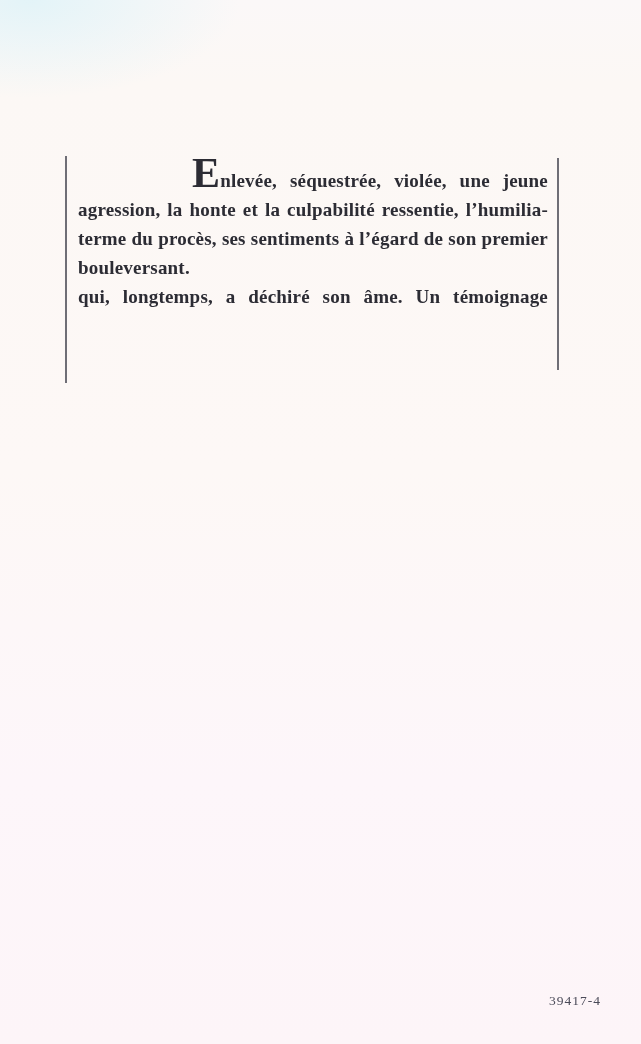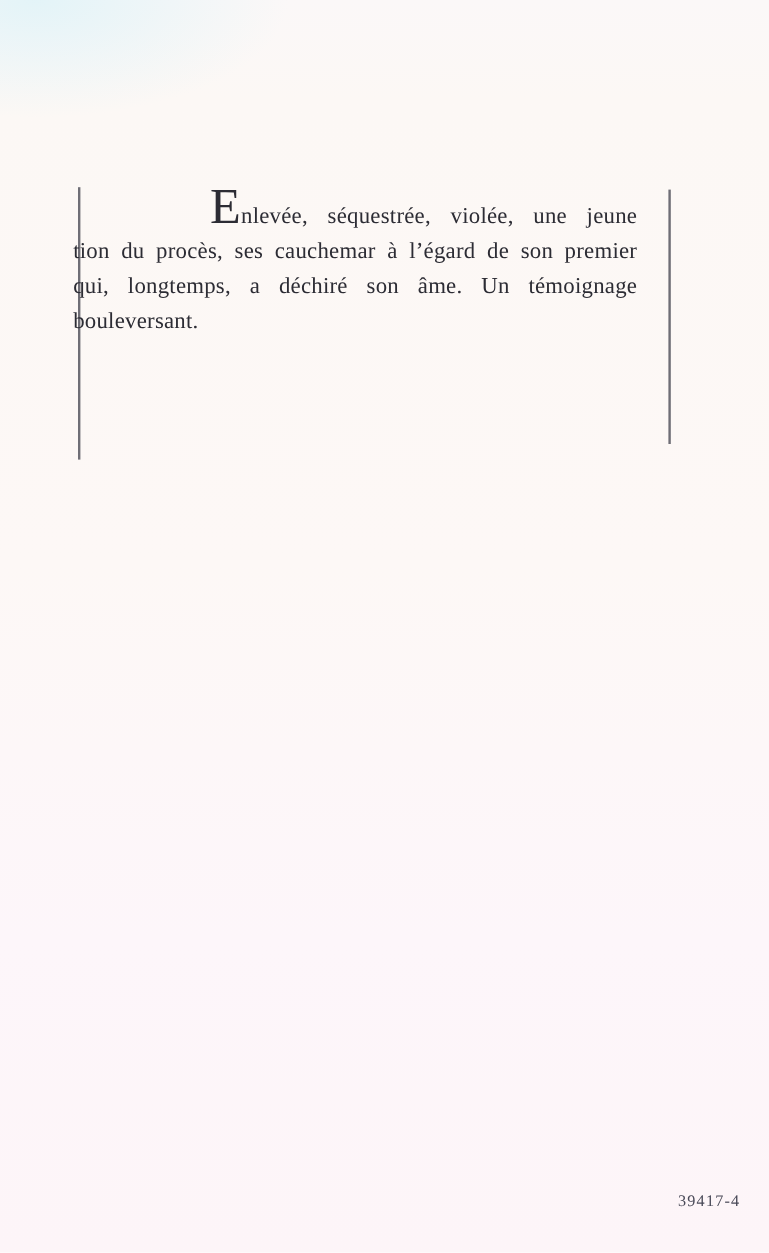--- a/index.html
+++ b/index.html
@@ -15,27 +15,28 @@
   }
   .rule {
     position: absolute;
     width: 2px;
     background: rgba(70, 70, 82, 0.78);
   }
   .rule-left  { left: 65px;  top: 156px; height: 227px; }
   .rule-right { left: 557px; top: 158px; height: 212px; }
   .quote {
     position: absolute;
-    left: 61px;
+    left: 78px;
     top: 166px;
     width: 470px;
     font-size: 19px;
     line-height: 29px;
     color: #2c2c34;
     letter-spacing: 0.2px;
+    font-weight: bold;
   }
   .qline {
     text-align: justify;
     text-align-last: justify;
     height: 29px;
     overflow: visible;
   }
   .qline-first { padding-left: 114px; }
   .qline-last  { text-align-last: left; }
   .initial {
@@ -52,34 +53,34 @@
     color: #3e3e4a;
     letter-spacing: 0.3px;
   }
   .code {
     position: absolute;
     left: 549px;
     top: 993px;
     font-size: 13.5px;
     color: #4a4a58;
     letter-spacing: 1px;
-    margin-left: 16px;
   }
 </style>
 </head>
 <body>
 
 <div class="page">
 
   <div class="rule rule-left"></div>
   <div class="rule rule-right"></div>
 
   <div class="quote">
     <div class="qline qline-first"><span class="initial">E</span><span>nlevée, séquestrée, violée, une jeune</span></div>
-    <div class="qline">tion du procès, ses cauchemar à l’égard de son premier</div>
+    <div class="qline">agression, la honte et la culpabilité ressentie, l’humilia-</div>
+    <div class="qline">terme du procès, ses sentiments à l’égard de son premier</div>
+    <div class="qline qline-last">bouleversant.</div>
     <div class="qline">qui, longtemps, a déchiré son âme. Un témoignage</div>
-    <div class="qline qline-last">bouleversant.</div>
   </div>
 
 
   <div class="code">39417-4</div>
 
 </div>
 
 </body></html>

